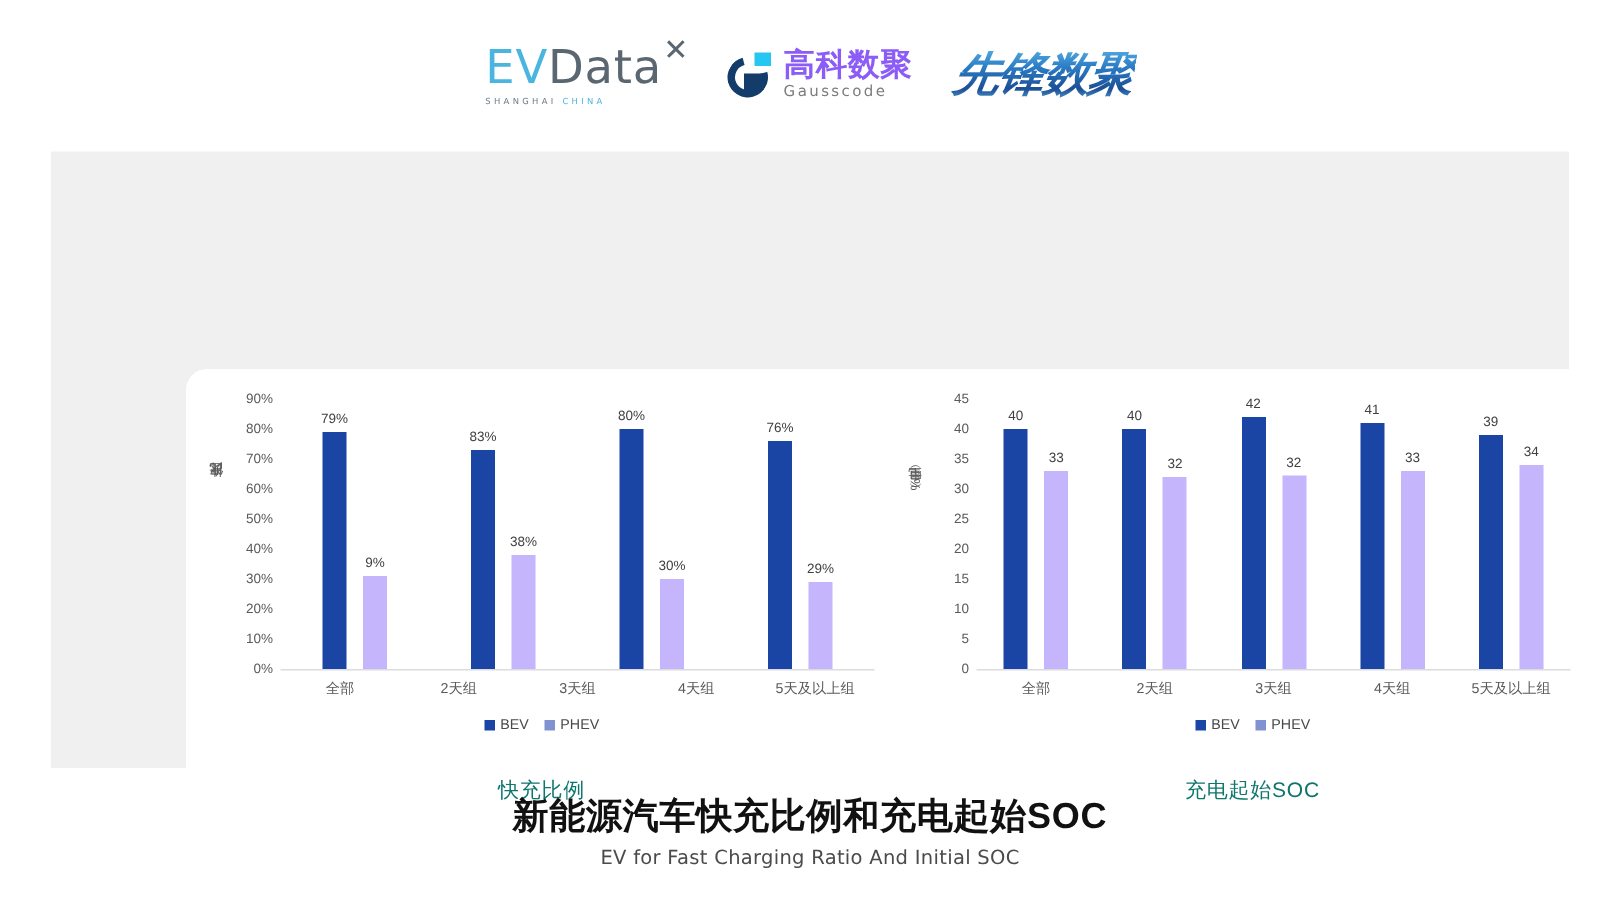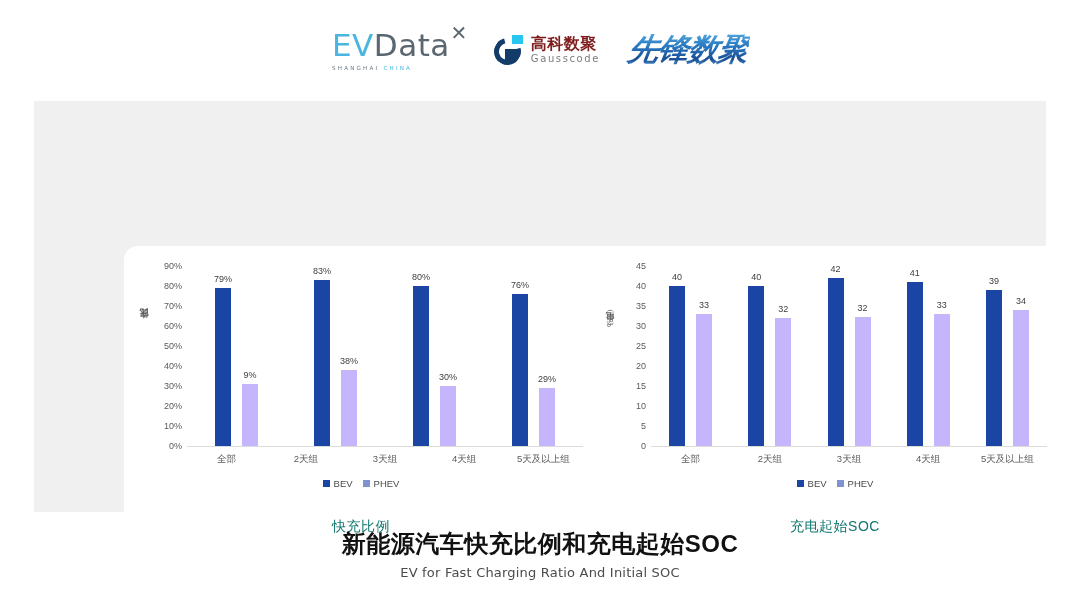--- a/index.html
+++ b/index.html
@@ -44,21 +44,21 @@
   .logo-gauss .mark .inner {
     position: absolute; left: 11px; top: 14px; width: 13px; height: 11px;
     background: #133c6b;
   }
   .logo-gauss .mark .dot {
     position: absolute; left: 18px; top: 0px; width: 11px; height: 9px;
     background: #25c6f0;
   }
   .logo-gauss .txt { display: flex; flex-direction: column; }
   .logo-gauss .cn {
-    font-size: 16px; font-weight: 700; color: #7f1d1d; line-height: 1.05;
+    font-size: 21px; font-weight: 700; color: #8b5cf6; line-height: 1.05;
     letter-spacing: 0.5px;
   }
   .logo-gauss .en {
     font-size: 10px; color: #7c7c7c; letter-spacing: 1.6px; line-height: 1.1;
     font-family: "DejaVu Sans", sans-serif;
   }
 
   .logo-xianfeng {
     font-size: 31px; font-weight: 700; font-style: italic;
     letter-spacing: -1px;
@@ -204,21 +204,21 @@
         <div class="groups">
           <div class="group">
             <div class="bar bev" style="height:158px">
                 <span class="vlabel">79%</span>
               </div>
             <div class="bar phev" style="height:62px">
                 <span class="vlabel">9%</span>
               </div>
           </div>
           <div class="group">
-            <div class="bar bev" style="height:166px">
+            <div class="bar bev" style="height:146px">
                 <span class="vlabel">83%</span>
               </div>
             <div class="bar phev" style="height:76px">
                 <span class="vlabel">38%</span>
               </div>
           </div>
           <div class="group">
             <div class="bar bev" style="height:160px">
                 <span class="vlabel">80%</span>
               </div>

